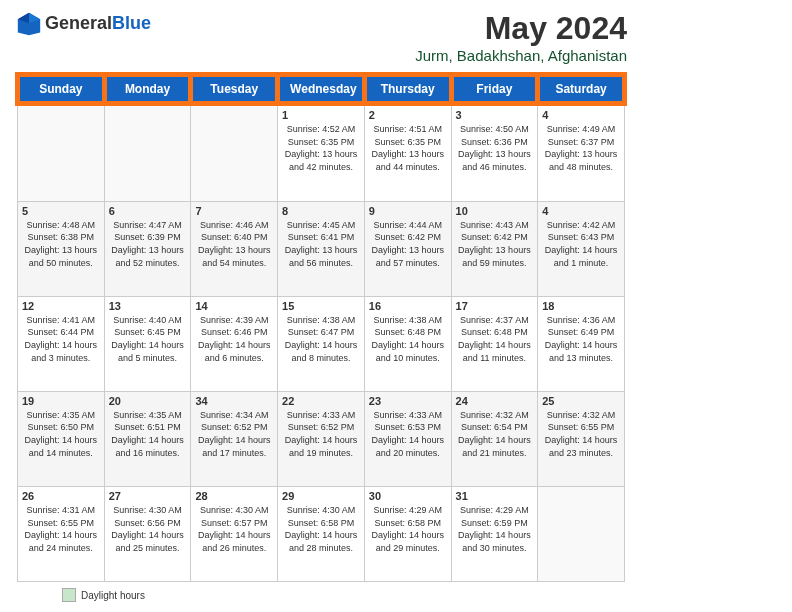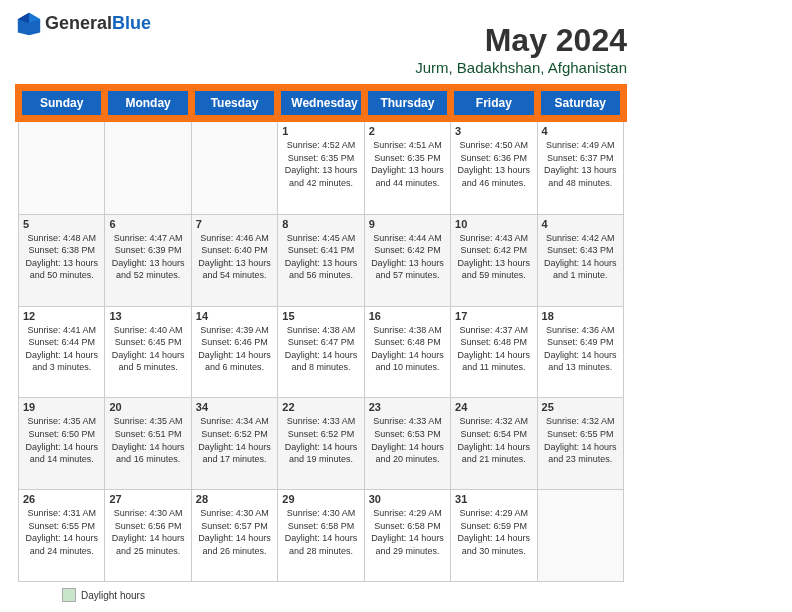--- a/index.html
+++ b/index.html
@@ -34,21 +34,20 @@
     }
     .logo-general { color: #333; }
     .logo-blue { color: #1565c0; }
     .logo-icon {
       width: 28px;
       height: 28px;
       margin-right: 2px;
     }
     .title-area {
       text-align: right;
-      margin-top: 12px;
     }
     .month-title {
       font-size: 32px;
       font-weight: bold;
       color: #333;
     }
     .subtitle {
       font-size: 15px;
       color: #14532d;
     }
@@ -58,21 +57,21 @@
       border-collapse: collapse;
       width: 100%;
       table-layout: fixed;
     }
     .calendar th {
       background-color: #1565c0;
       color: #fff;
       text-align: center;
       font-size: 12px;
       padding: 5px 10px;
-      border: 7px solid #f97316;
+      border: 5px solid #f97316;
     }
     .calendar td {
       border: 1px solid #ccc;
       vertical-align: top;
       padding: 3px 4px;
       font-size: 9.5px;
       color: #333;
       background: #fff;
     }
     .calendar td.empty {

